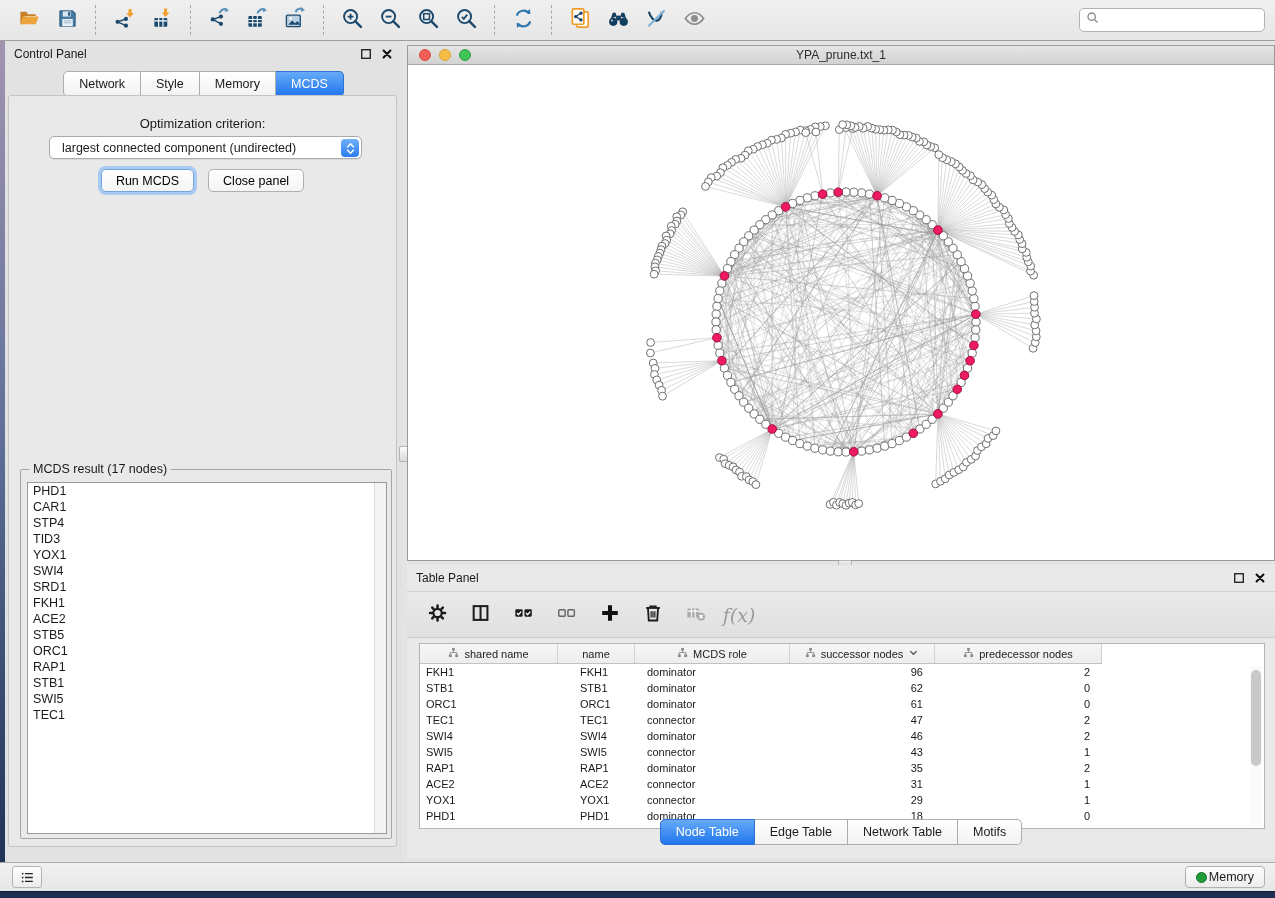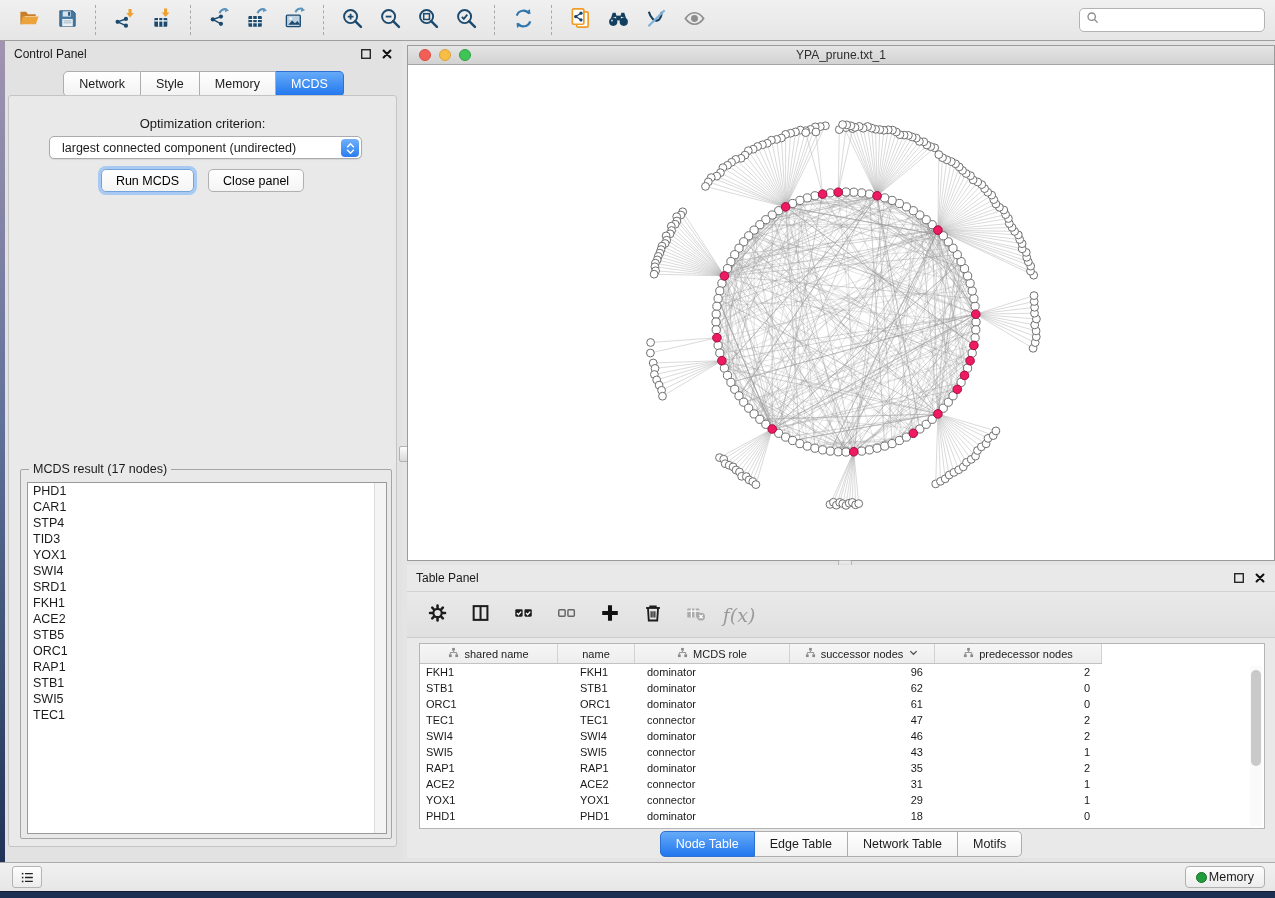--- a/index.html
+++ b/index.html
@@ -95,21 +95,21 @@
            border-bottom:1px solid #c2c2c2; width:682px; }
   .th { display:flex; align-items:center; justify-content:center; gap:5px; font-size:11px;
         color:#222; border-right:1px solid #d2d2d2; }
   .trow { display:flex; height:16px; }
   .td { font-size:11px; line-height:16px; white-space:nowrap; overflow:hidden; }
   .td.num { text-align:right; padding-right:12px; }
   #vsb { position:absolute; right:2px; top:22px; width:12px; height:160px; background:#fafafa; }
   #vsb .thumb { position:absolute; left:1px; top:4px; width:10px; height:96px; background:#c9c9c9;
                 border-radius:5px; }
 
-  #tp-tabs { position:absolute; left:0; top:266px; width:868px; display:flex; justify-content:center; }
+  #tp-tabs { position:absolute; left:0; top:254px; width:868px; display:flex; justify-content:center; }
 
   
   #status-bar { position:absolute; left:0; top:862px; width:1275px; height:29px;
                 background:linear-gradient(#f0f0f0,#e7e7e7); border-top:1px solid #ababab; }
   #menu-btn { position:absolute; left:12px; top:3px; width:30px; height:22px;
               background:linear-gradient(#fdfdfd,#ececec); border:1px solid #b3b3b3; border-radius:3px;
               display:flex; align-items:center; justify-content:center; }
   #memory-btn { position:absolute; right:10px; top:3px; height:22px;
                 background:linear-gradient(#fdfdfd,#ececec); border:1px solid #b0b0b0; border-radius:4px;
                 display:flex; align-items:center; gap:2px; padding:0 10px; font-size:12.5px; }

